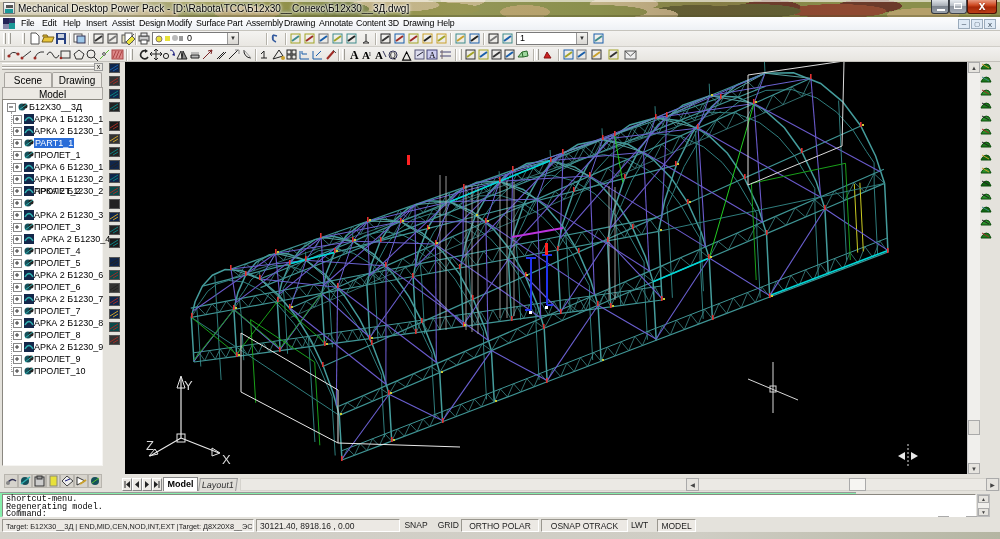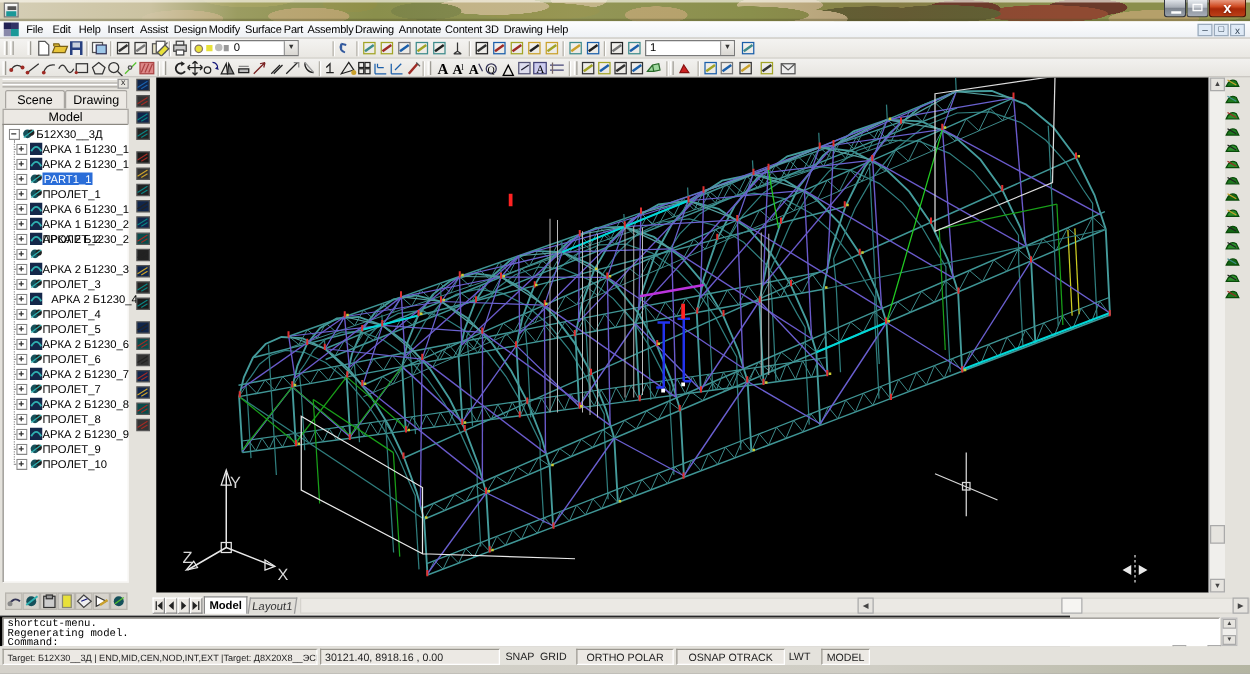--- a/index.html
+++ b/index.html
@@ -13,20 +13,21 @@
 </style></head><body>
 
 <div class="abs" style="left:0;top:0;width:1000px;height:17px;overflow:hidden;background-image:radial-gradient(ellipse 52px 11px at 146px 15px,#b5a06a 0 62%,transparent 63%),radial-gradient(ellipse 59px 11px at 199px -1px,#9a9a52 0 62%,transparent 63%),radial-gradient(ellipse 52px 11px at 247px 13px,#b5a06a 0 62%,transparent 63%),radial-gradient(ellipse 35px 11px at 280px 3px,#8f8f48 0 62%,transparent 63%),radial-gradient(ellipse 45px 11px at 341px 9px,#7c8448 0 62%,transparent 63%),radial-gradient(ellipse 71px 11px at 395px 5px,#c2b387 0 62%,transparent 63%),radial-gradient(ellipse 78px 11px at 431px 9px,#8f8f48 0 62%,transparent 63%),radial-gradient(ellipse 36px 11px at 463px 0px,#c2b387 0 62%,transparent 63%),radial-gradient(ellipse 40px 11px at 525px 12px,#b5a06a 0 62%,transparent 63%),radial-gradient(ellipse 77px 11px at 599px 12px,#8a8f4c 0 62%,transparent 63%),radial-gradient(ellipse 55px 11px at 624px 4px,#c2b387 0 62%,transparent 63%),radial-gradient(ellipse 45px 11px at 650px 15px,#c2b387 0 62%,transparent 63%),radial-gradient(ellipse 73px 11px at 697px 12px,#5e6234 0 62%,transparent 63%),radial-gradient(ellipse 73px 11px at 755px 11px,#5e6234 0 62%,transparent 63%),radial-gradient(ellipse 47px 11px at 771px 7px,#6b3a2a 0 62%,transparent 63%),radial-gradient(ellipse 79px 11px at 837px 11px,#8f4a32 0 62%,transparent 63%),radial-gradient(ellipse 51px 11px at 870px 6px,#6b3a2a 0 62%,transparent 63%),radial-gradient(ellipse 58px 11px at 923px 15px,#b5a06a 0 62%,transparent 63%),radial-gradient(ellipse 36px 11px at 972px 11px,#9a9a52 0 62%,transparent 63%);background-color:#8a8f4c">
  <div class="abs" style="left:0;top:0;width:1000px;height:17px;background:linear-gradient(90deg,rgba(215,208,185,.98) 0,rgba(210,200,170,.9) 12%,rgba(205,195,160,.25) 19%,rgba(0,0,0,0) 30%,rgba(200,190,150,.15) 46%,rgba(0,0,0,0) 60%,rgba(120,70,50,.25) 72%,rgba(0,0,0,0) 85%)"></div>
  <div class="abs" style="left:0;top:0;width:1000px;height:2px;background:rgba(250,248,240,.65)"></div>
  <div class="abs" style="left:0;top:15px;width:1000px;height:2px;background:rgba(80,80,40,.35)"></div>
  <div class="abs" style="left:3px;top:2px;width:12px;height:12px;background:linear-gradient(#fdfdfd,#d0d0d0);border:1px solid #777">
       <div class="abs" style="left:1px;top:6px;width:8px;height:4px;background:#1b9898"></div>
       <div class="abs" style="left:2px;top:2px;width:7px;height:3px;background:#555"></div>
     </div>
+ <div class="abs" style="left:18px;top:3px;color:#000;font-size:10px;white-space:nowrap;text-shadow:0 0 2px #fff,0 0 3px #fff,0 0 4px #fff">Mechanical Desktop Power Pack - [D:\Rabota\TCC\Б12x30__Сонекс\Б12x30__3Д.dwg]</div>
  <div class="abs" style="left:931px;top:0;width:18px;height:14px;background:linear-gradient(#dfe3e8,#a8aeb6 45%,#7d848e 50%,#98a0aa);border:1px solid #33373e;border-top:none;border-radius:0 0 3px 3px">
       <div class="abs" style="left:5px;top:9px;width:8px;height:2px;background:#fff"></div>
     </div>
  <div class="abs" style="left:949px;top:0;width:18px;height:14px;background:linear-gradient(#e8ecf0,#b8bec6 45%,#8d949e 50%,#a8aeb8);border:1px solid #41454c;border-top:none;border-radius:0 0 3px 3px">
       <div class="abs" style="left:4px;top:3px;width:8px;height:6px;border:1px solid #fff;background:rgba(255,255,255,.25)"></div>
     </div>
  <div class="abs" style="left:967px;top:0;width:30px;height:14px;background:linear-gradient(#e89a80,#cf4a22 40%,#a82808 55%,#bc4018);border:1px solid #4c1206;border-top:none;border-radius:0 0 3px 3px;color:#fff;font-weight:bold;text-align:center;font-size:12px;line-height:12px;text-shadow:0 1px 2px #6e1b0a">x</div>
 </div>
 <div class="abs" style="left:0;top:17px;width:1000px;height:14px;background:linear-gradient(#fdfdfe,#eef1f5);border-bottom:1px solid #c6c4bd">
     <span class="abs" style="left:3px;top:1px;width:12px;height:11px;background:conic-gradient(#336 0 25%,#1b9898 0 50%,#88a 0 75%,#225 0)"></span>
@@ -1593,33 +1594,33 @@
         <path d="M6,2 v7" stroke="#222"></path>
         <path d="M1,2 L5,5.5 L1,9 Z" fill="#222"></path>
       </svg></span>
     <span class="abs" style="left:41px;top:0px;width:35px;height:14px;background:#fff;border:1px solid #888;border-bottom:none;font-size:9px;font-weight:bold;text-align:center;line-height:13px">Model</span>
     <span class="abs" style="left:77px;top:1px;width:38px;height:13px;background:#e0ded8;border:1px solid #999;border-bottom:none;font-size:9px;text-align:center;line-height:13px;color:#333;transform:skewX(-8deg)">Layout1</span>
     <span class="abs" style="left:118px;top:1px;width:760px;height:13px;background:#ebe9e4;border:1px solid #d5d3cd"></span>
     <span class="abs" style="left:564px;top:1px;width:13px;height:13px;background:#e6e4df;border:1px solid #aaa;font-size:6px;text-align:center;line-height:12px;color:#444">◀</span>
     <span class="abs" style="left:727px;top:1px;width:17px;height:13px;background:#f6f5f2;border:1px solid #aaa"></span>
     <span class="abs" style="left:864px;top:1px;width:13px;height:13px;background:#e6e4df;border:1px solid #aaa;font-size:6px;text-align:center;line-height:12px;color:#444">▶</span>
   </div>
-<div class="abs" style="left:0;top:492px;width:856px;height:25px;background:#000000;border-top:1px solid #999">
+<div class="abs" style="left:0;top:492px;width:856px;height:25px;background:#86efac;border-top:1px solid #999">
     <div class="abs" style="left:2px;top:1px;width:974px;height:23px;background:#fff;border:1px solid;border-color:#8a8780 #fff #fff #8a8780;font-family:'Liberation Mono',monospace;font-size:8.5px;line-height:7.6px;color:#000;padding:1px 0 0 3px;white-space:pre">shortcut-menu.
 Regenerating model.
 Command:</div>
     <div class="abs" style="left:977px;top:1px;width:13px;height:23px;background:#f0efec;border:1px solid #bbb">
       <div class="abs" style="left:0;top:0;width:11px;height:8px;background:#e6e4df;border:1px solid #aaa;font-size:5px;text-align:center;line-height:7px;color:#444">▲</div>
       <div class="abs" style="left:0;top:13px;width:11px;height:8px;background:#e6e4df;border:1px solid #aaa;font-size:5px;text-align:center;line-height:7px;color:#444">▼</div>
     </div>
     <div class="abs" style="left:938px;top:23px;width:11px;height:7px;background:#e6e4df;border:1px solid #aaa;font-size:5px;text-align:center;line-height:6px;color:#444">◀</div>
     <div class="abs" style="left:966px;top:23px;width:11px;height:7px;background:#e6e4df;border:1px solid #aaa;font-size:5px;text-align:center;line-height:6px;color:#444">▶</div>
   </div>
 <div class="abs" style="left:0;top:517px;width:1000px;height:15px;background:#e4e2dc">
     <div class="cell" style="left:2px;top:2px;width:252px;height:13px;font-size:7.3px;padding-top:2px">Target: Б12Х30__3Д | END,MID,CEN,NOD,INT,EXT |Target: Д8Х20Х8__ЭСКИ3</div>
     <div class="cell" style="left:256px;top:2px;width:144px;height:13px;font-size:8.5px">30121.40, 8918.16 , 0.00</div>
     <div class="abs" style="left:402px;top:2px;width:28px;height:13px;font-size:8.5px;text-align:center;line-height:13px;color:#222">SNAP</div>
-    <div class="abs" style="left:432px;top:2px;width:27px;height:13px;font-size:8.5px;text-align:left;line-height:13px;color:#222">GRID</div>
+    <div class="abs" style="left:432px;top:2px;width:27px;height:13px;font-size:8.5px;text-align:right;line-height:13px;color:#222">GRID</div>
     <div class="abs" style="left:461px;top:2px;width:78px;height:13px;border:1px solid;border-color:#9a978f #fff #fff #9a978f;background:#ece9e4;font-size:8.5px;text-align:center;line-height:12px;color:#222">ORTHO POLAR</div>
     <div class="abs" style="left:541px;top:2px;width:87px;height:13px;border:1px solid;border-color:#9a978f #fff #fff #9a978f;background:#ece9e4;font-size:8.5px;text-align:center;line-height:12px;color:#222">OSNAP OTRACK</div>
     <div class="abs" style="left:631px;top:2px;width:24px;height:13px;font-size:8.5px;text-align:left;line-height:13px;color:#222">LWT</div>
     <div class="abs" style="left:657px;top:2px;width:39px;height:13px;border:1px solid;border-color:#9a978f #fff #fff #9a978f;background:#ece9e4;font-size:8.5px;text-align:center;line-height:12px;color:#222">MODEL</div>
   </div>
 <div class="abs" style="left:0;top:532px;width:1000px;height:7px;background:linear-gradient(90deg,#d4d1ca,#cfcdc4 70%,#b4b5a2)"></div>
 </body></html>

